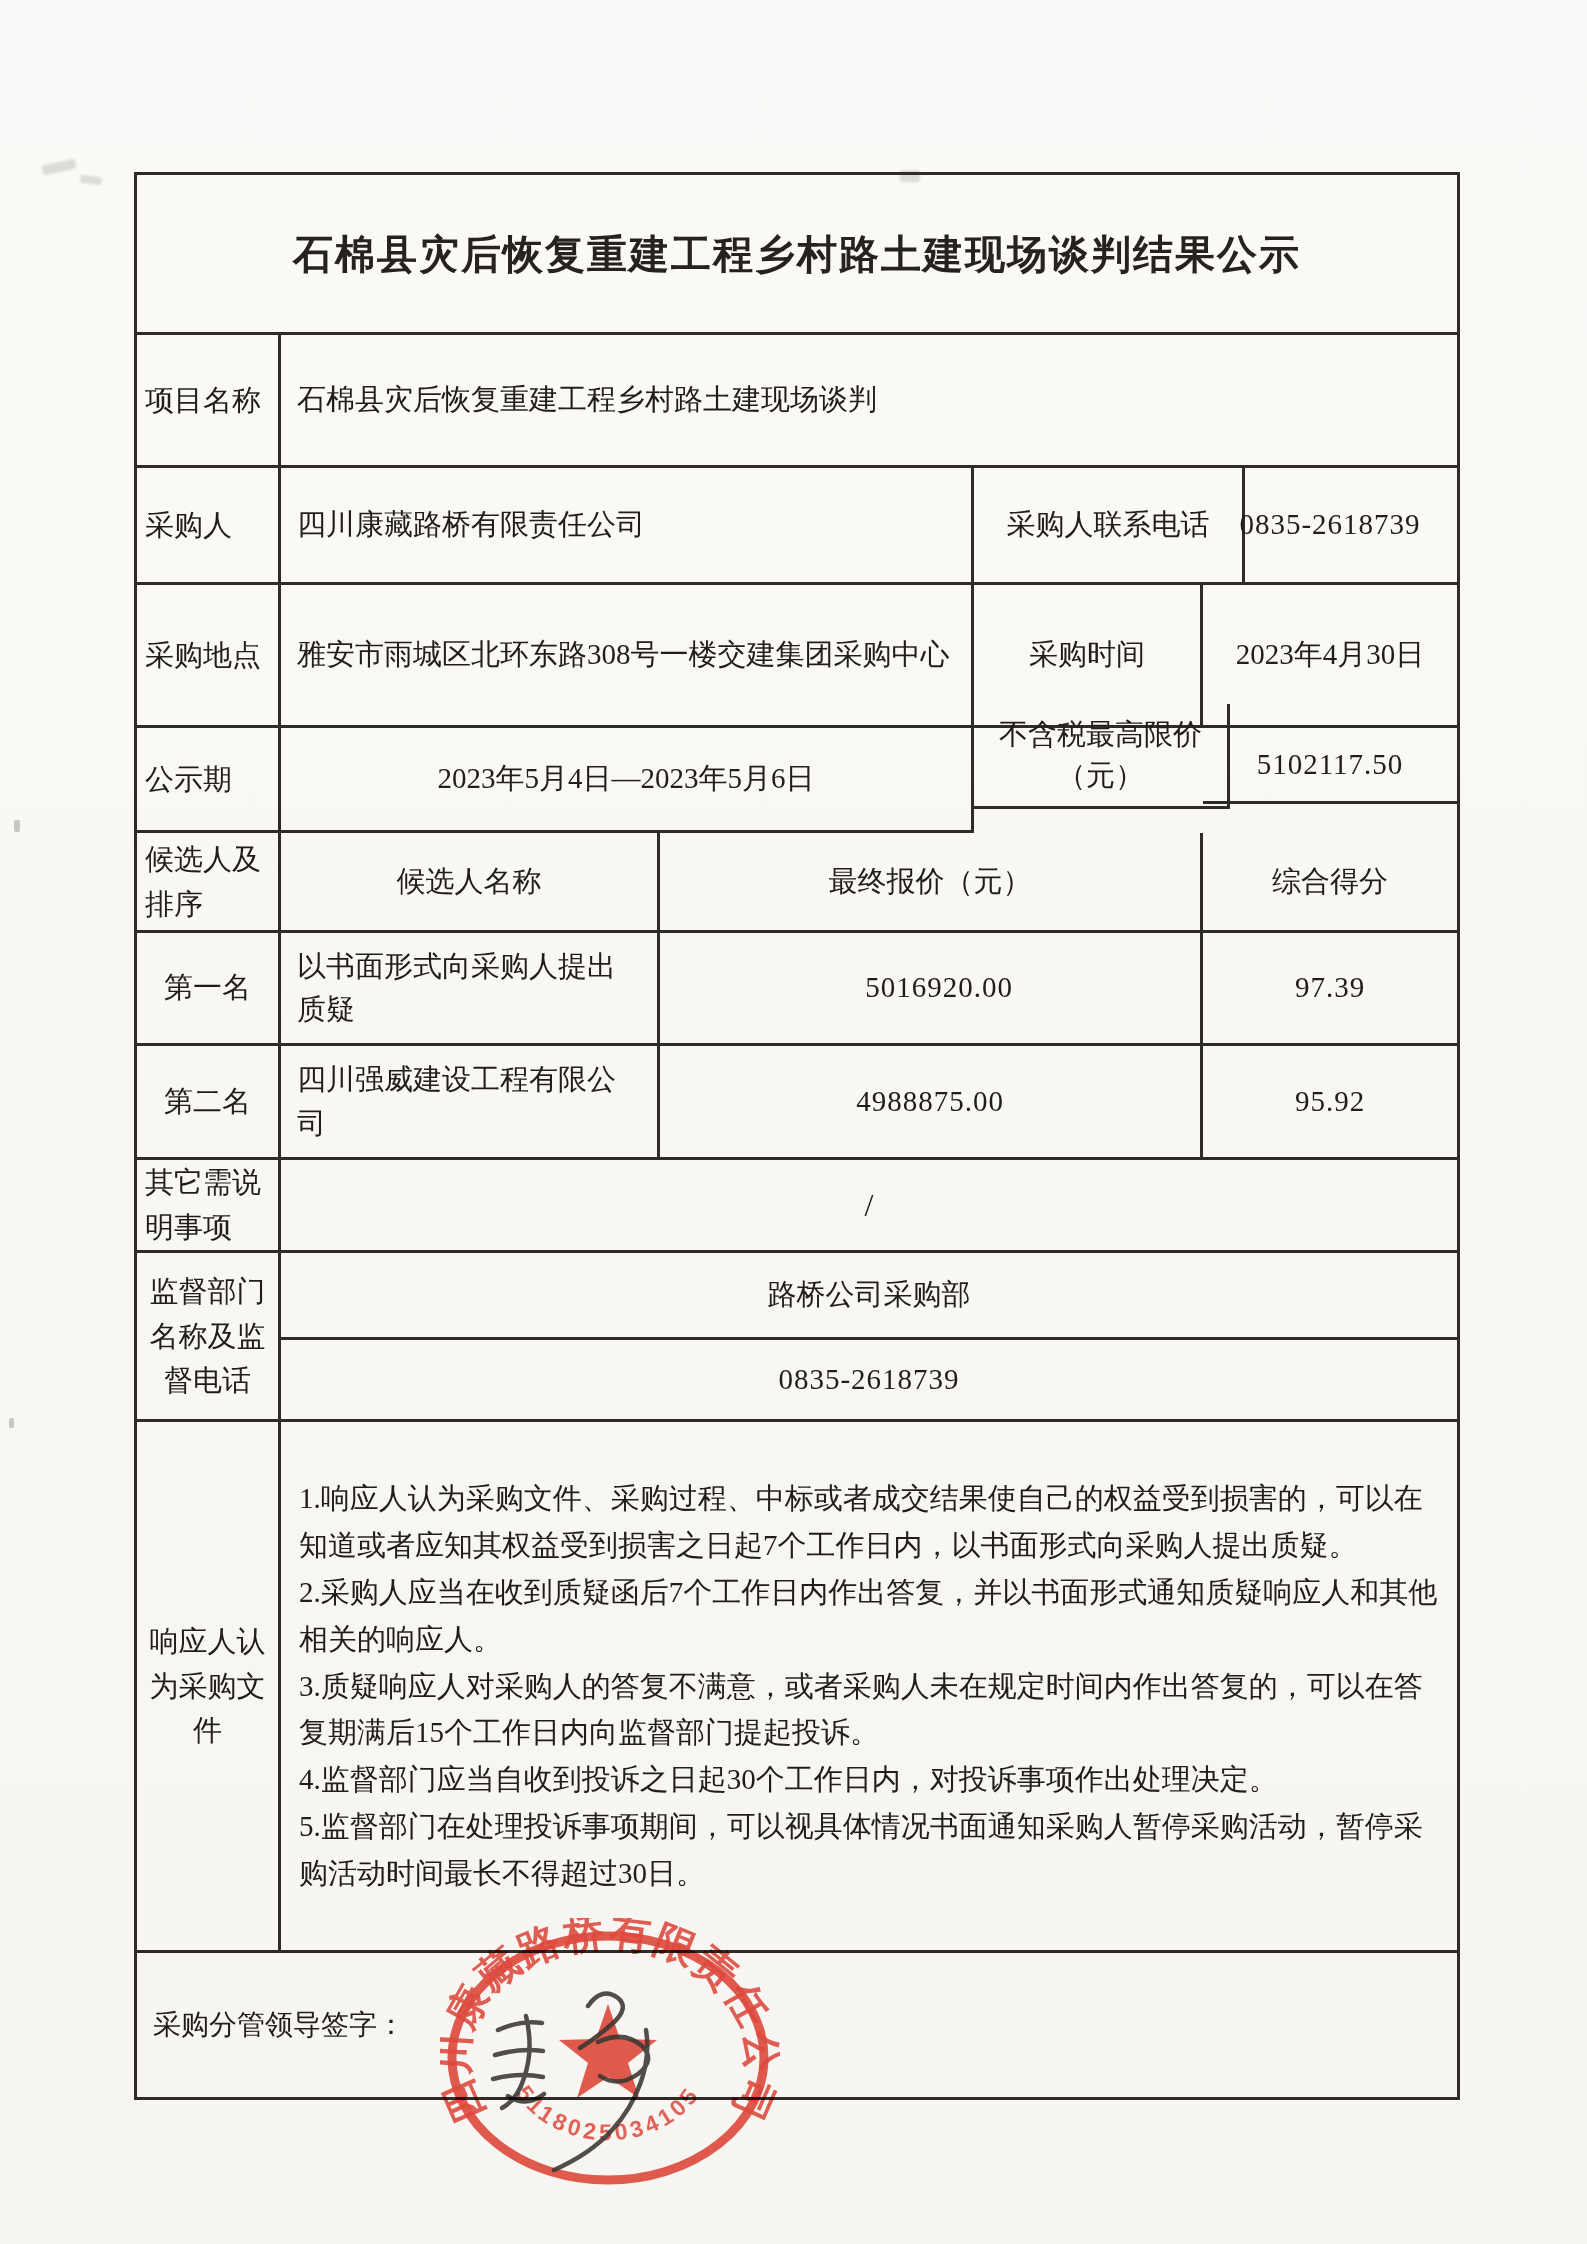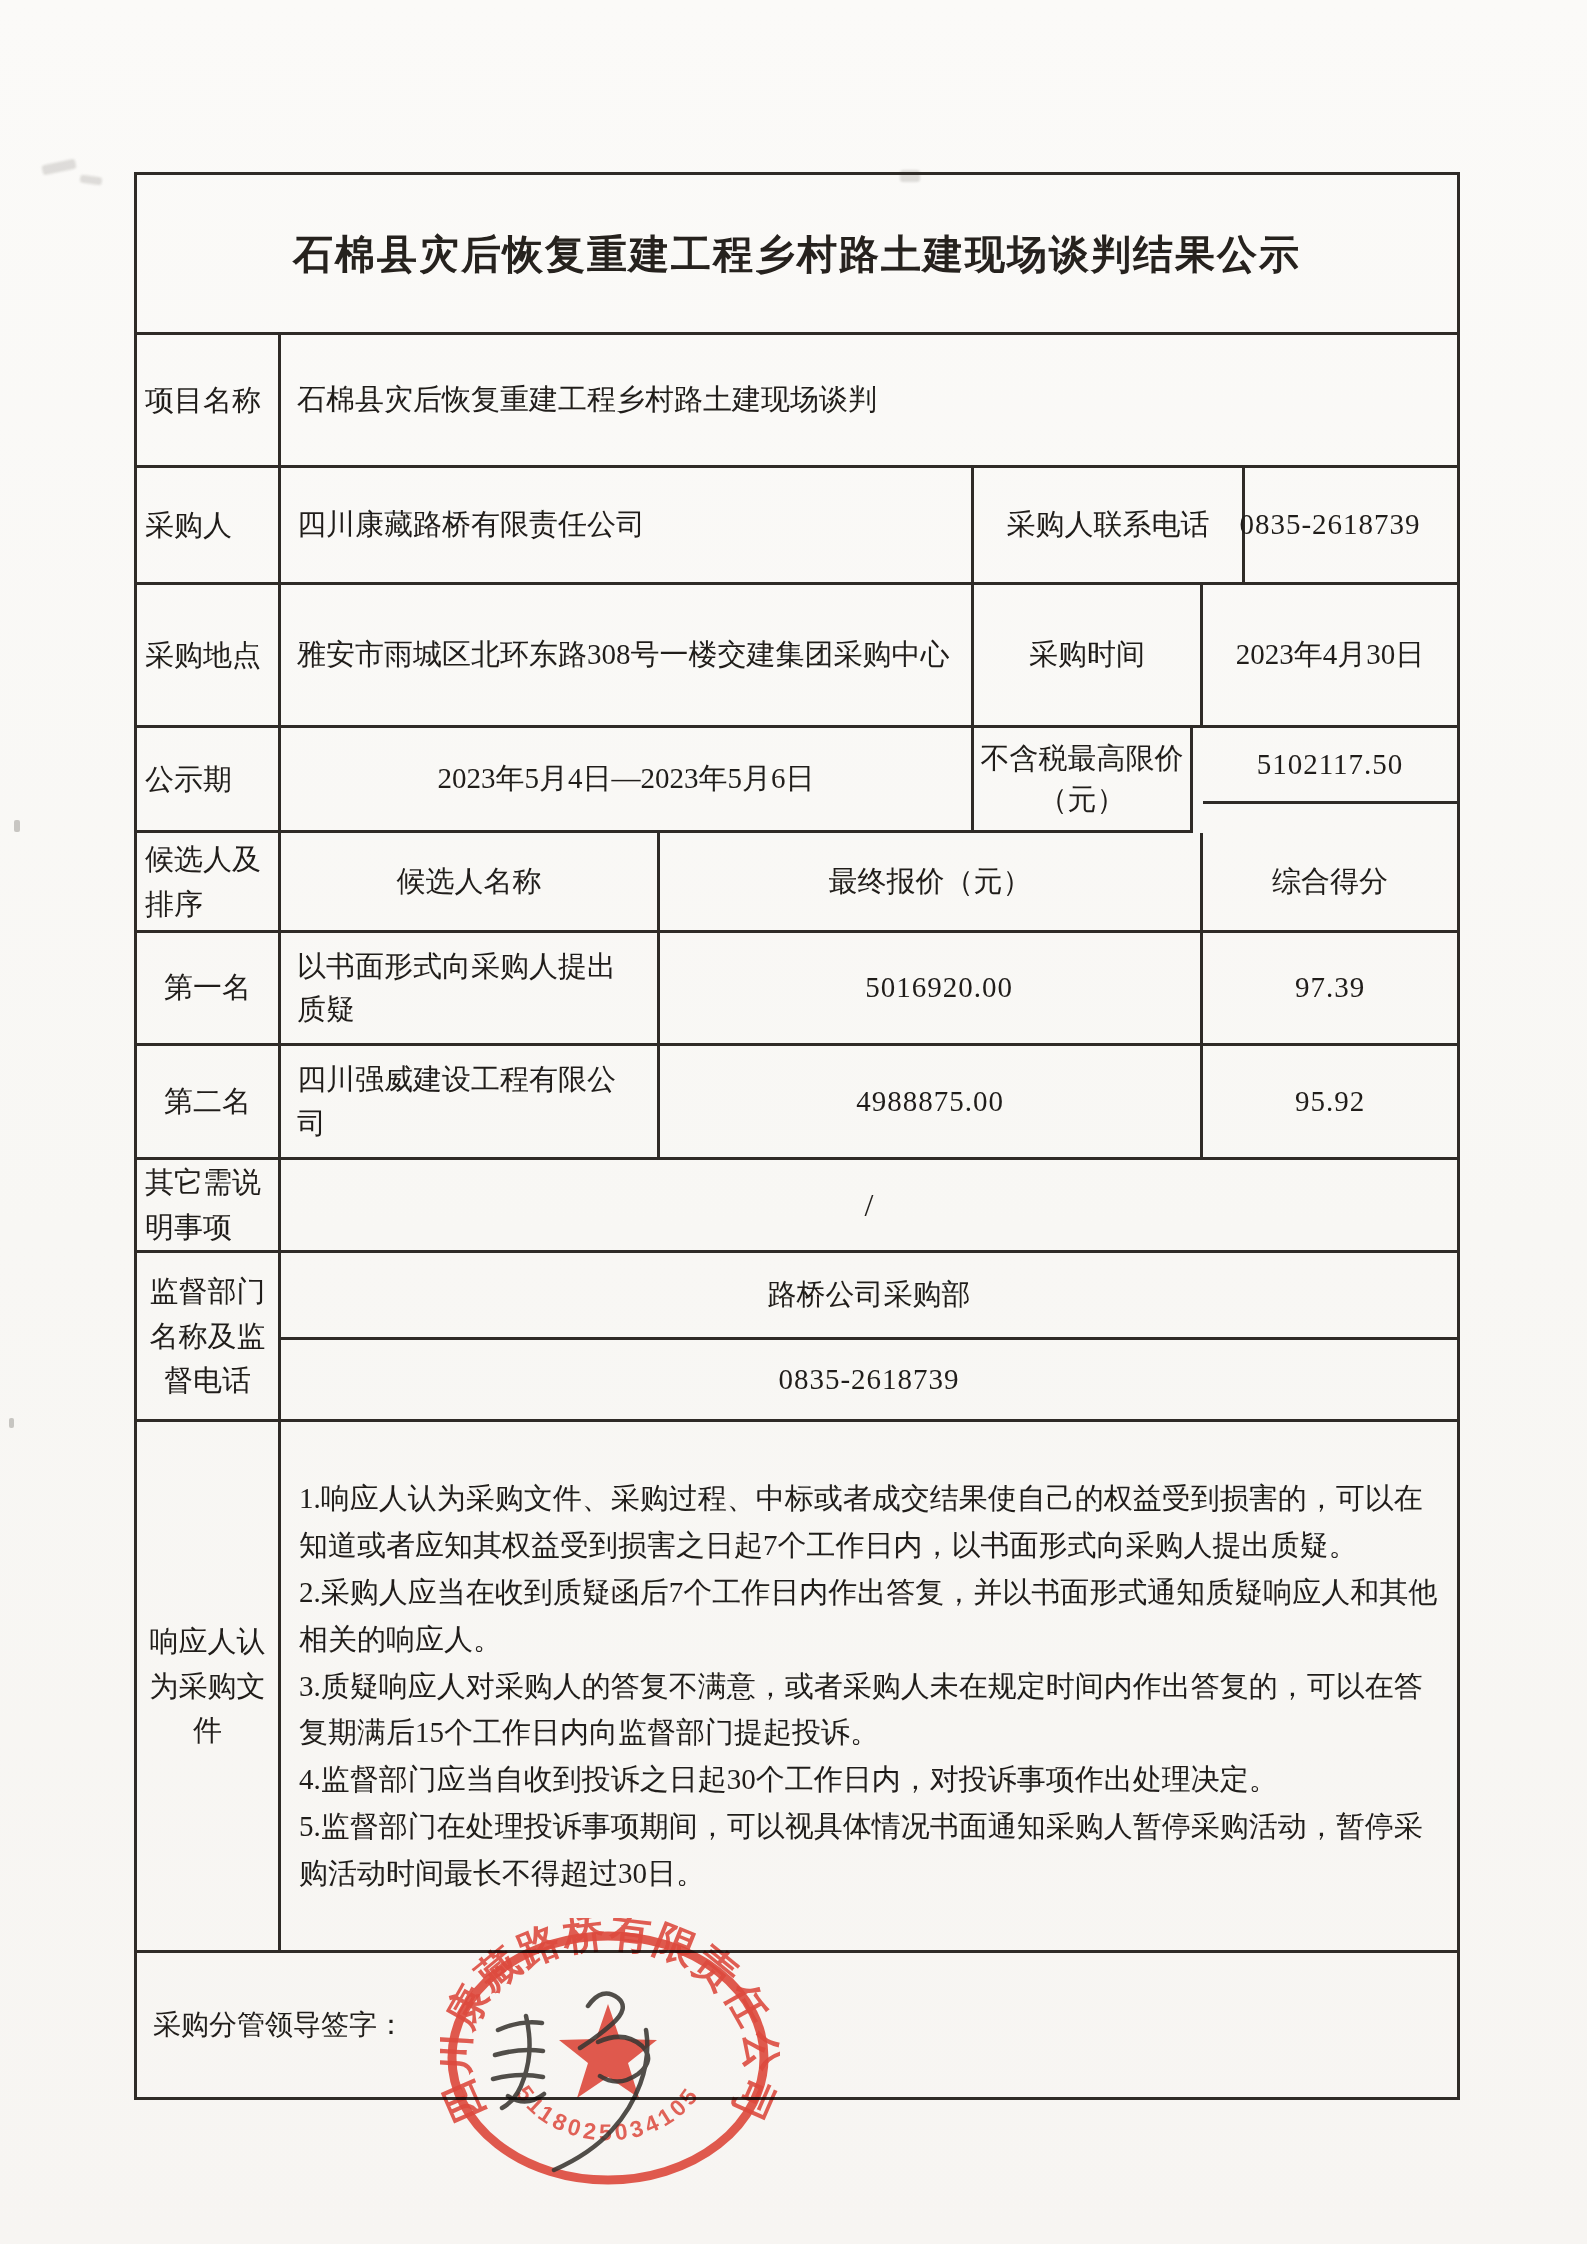--- a/index.html
+++ b/index.html
@@ -70,21 +70,21 @@
   <div class="cell ctr" style="left:974px;top:468px;width:271px;height:117px;text-align:center;">采购人联系电话</div>
   <div class="cell ctr num no-r" style="left:1203px;top:468px;width:254px;height:117px;">0835-2618739</div>
 
   <div class="cell lab" style="left:137px;top:585px;width:144px;height:143px;">采购地点</div>
   <div class="cell val" style="left:281px;top:585px;width:693px;height:143px;">雅安市雨城区北环东路308号一楼交建集团采购中心</div>
   <div class="cell ctr" style="left:974px;top:585px;width:229px;height:143px;">采购时间</div>
   <div class="cell ctr no-r" style="left:1203px;top:585px;width:254px;height:143px;">2023年4月30日</div>
 
   <div class="cell lab" style="left:137px;top:728px;width:144px;height:105px;">公示期</div>
   <div class="cell ctr" style="left:281px;top:728px;width:693px;height:105px;">2023年5月4日—2023年5月6日</div>
-  <div class="cell ctr" style="left:974px;top:728px;width:219px;height:105px;line-height:1.4;">不含税最高限价（元）</div>
+  <div class="cell ctr" style="left:974px;top:704px;width:256px;height:105px;line-height:1.4;">不含税最高限价（元）</div>
   <div class="cell ctr num no-r" style="left:1203px;top:728px;width:254px;height:76px;">5102117.50</div>
 
   <div class="cell lab" style="left:137px;top:833px;width:144px;height:100px;">候选人及排序</div>
   <div class="cell ctr" style="left:281px;top:833px;width:379px;height:100px;">候选人名称</div>
   <div class="cell ctr" style="left:660px;top:833px;width:543px;height:100px;">最终报价（元）</div>
   <div class="cell ctr no-r" style="left:1203px;top:833px;width:254px;height:100px;">综合得分</div>
 
   <div class="cell ctr" style="left:137px;top:933px;width:144px;height:113px;">第一名</div>
   <div class="cell val" style="left:281px;top:933px;width:379px;height:113px;">以书面形式向采购人提出质疑</div>
   <div class="cell ctr num" style="left:660px;top:933px;width:543px;height:113px;padding-left:24px;">5016920.00</div>

